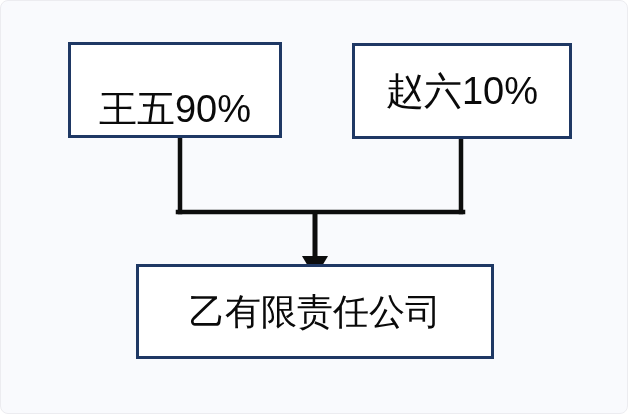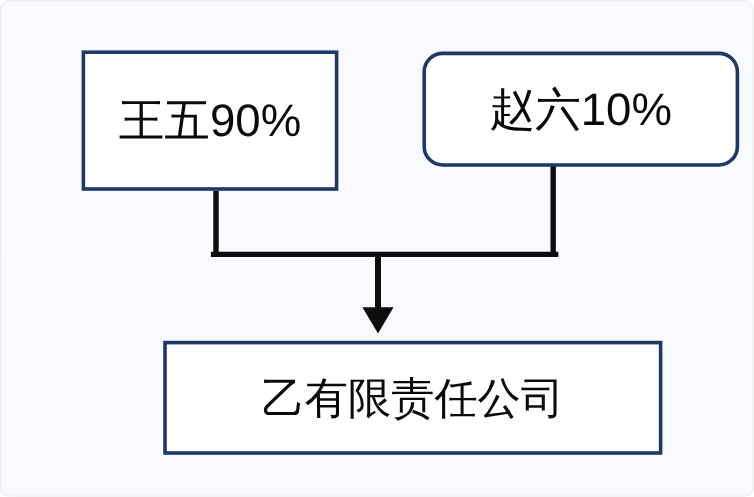--- a/index.html
+++ b/index.html
@@ -25,32 +25,32 @@
     box-sizing: border-box;
     display: flex;
     flex-direction: column;
     align-items: center;
     justify-content: center;
     color: #0a0a0a;
     text-align: center;
   }
   .node-wangwu {
     left: 67px; top: 41px;
-    width: 214px; height: 117px;
+    width: 214px; height: 96px;
     font-size: 38px;
+    justify-content: flex-end;
   }
   .node-zhaoliu {
     left: 351px; top: 42px;
-    width: 264px; height: 96px;
+    width: 220px; height: 96px;
     font-size: 38px;
-    border-radius: 17px;
   }
   .node-company {
-    left: 135px; top: 283px;
-    width: 416px; height: 95px;
+    left: 135px; top: 263px;
+    width: 358px; height: 95px;
     font-size: 36px;
     line-height: 43px;
   }
   .connector-svg {
     position: absolute;
     left: 0; top: 0;
     width: 628px; height: 414px;
     pointer-events: none;
   }
 </style>

